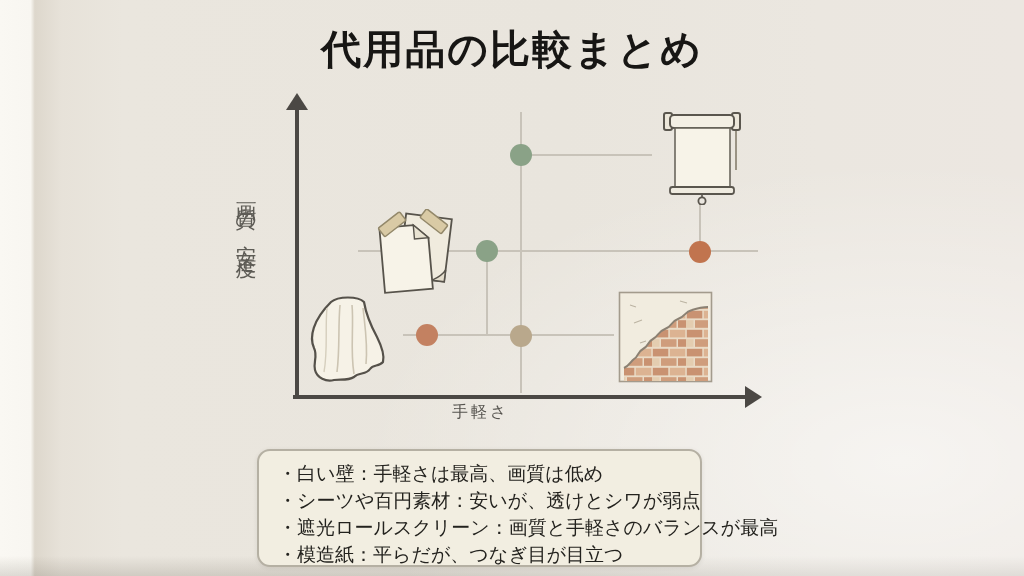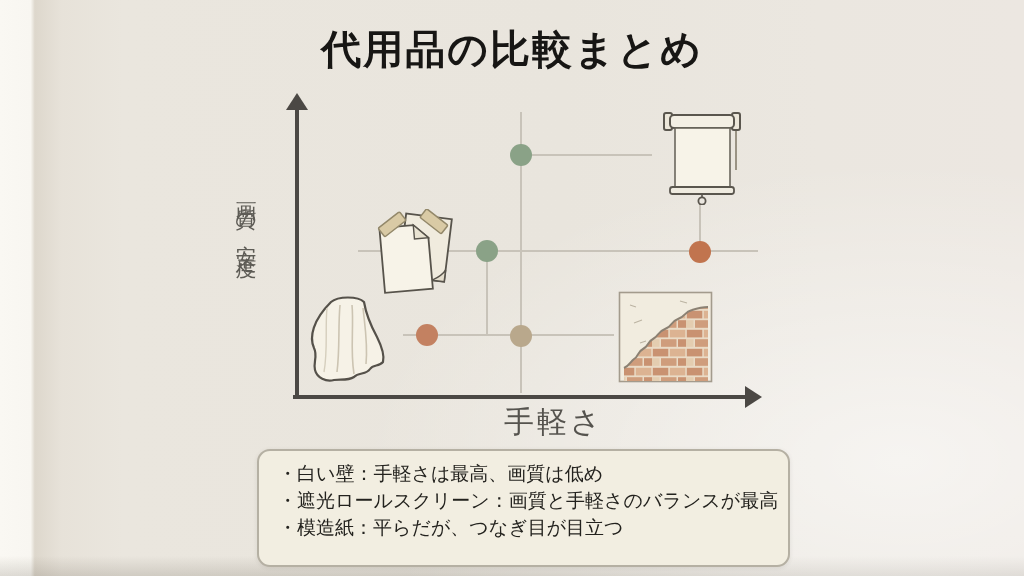--- a/index.html
+++ b/index.html
@@ -18,35 +18,35 @@
   
   .axis{background:#4b4844;z-index:3;}
   .y-axis-line{left:295px;top:106px;width:4px;height:293px;}
   .x-axis-line{left:293px;top:395px;width:456px;height:4px;}
   .y-arrow{left:286px;top:93px;width:0;height:0;border-left:11px solid transparent;
            border-right:11px solid transparent;border-bottom:17px solid #4b4844;z-index:3;}
   .x-arrow{left:745px;top:386px;width:0;height:0;border-top:11px solid transparent;
            border-bottom:11px solid transparent;border-left:17px solid #4b4844;z-index:3;}
   .y-label{left:236px;top:186px;writing-mode:vertical-rl;font-size:21px;color:#5e5c56;
            letter-spacing:6px;line-height:1;}
-  .x-label{left:504px;top:402px;font-size:30px;color:#55534e;letter-spacing:3px;}
+  .x-label{left:452px;top:402px;font-size:16px;color:#55534e;letter-spacing:3px;}
   
   .gl{background:#c8c3b9;z-index:1;}
   .gl-v-main{left:520px;top:112px;width:2px;height:281px;}
   .gl-h-top{left:521px;top:154px;width:131px;height:2px;}
   .gl-h-mid{left:358px;top:250px;width:400px;height:2px;}
   .gl-h-bottom{left:403px;top:334px;width:211px;height:2px;}
   .gl-elbow-v{left:486px;top:251px;width:2px;height:85px;}
   .gl-cord-v{left:699px;top:204px;width:2px;height:40px;}
   
   .dot{width:22px;height:22px;border-radius:50%;z-index:4;}
   
   .illus{z-index:2;}
   
-  .summary-box{left:257px;top:449px;width:533px;height:118px;background:#f2eee1;
+  .summary-box{left:257px;top:449px;width:445px;height:118px;background:#f2eee1;
     border:2px solid #b5b0a3;border-radius:13px;box-shadow:0 1px 4px rgba(70,60,45,0.10);
     box-sizing:border-box;padding:9px 18px 0 19px;z-index:5;}
   .bullet-line{font-size:19px;line-height:27px;color:#23221e;white-space:nowrap;}
 </style>
 </head>
 <body>
 
 <div id="stage">
 
   <div class="abs title">代用品の比較まとめ</div>
@@ -126,17 +126,18 @@
   </svg>
 
   <div class="abs dot" style="left: 510px; top: 144px; background: rgb(138, 162, 135);"></div>
   <div class="abs dot" style="left: 476px; top: 240px; background: rgb(138, 162, 135);"></div>
   <div class="abs dot" style="left: 689px; top: 241px; background: rgb(193, 116, 78);"></div>
   <div class="abs dot" style="left: 416px; top: 324px; background: rgb(195, 129, 97);"></div>
   <div class="abs dot" style="left: 510px; top: 325px; background: rgb(185, 168, 140);"></div>
 
   <div class="abs summary-box">
     <div class="bullet-line">・白い壁：手軽さは最高、画質は低め</div>
+    <div class="bullet-line">・シーツや百円素材：安いが、透けとシワが弱点</div>
     <div class="bullet-line">・遮光ロールスクリーン：画質と手軽さのバランスが最高</div>
     <div class="bullet-line">・模造紙：平らだが、つなぎ目が目立つ</div>
   </div>
 
 </div>
 
 </body></html>

